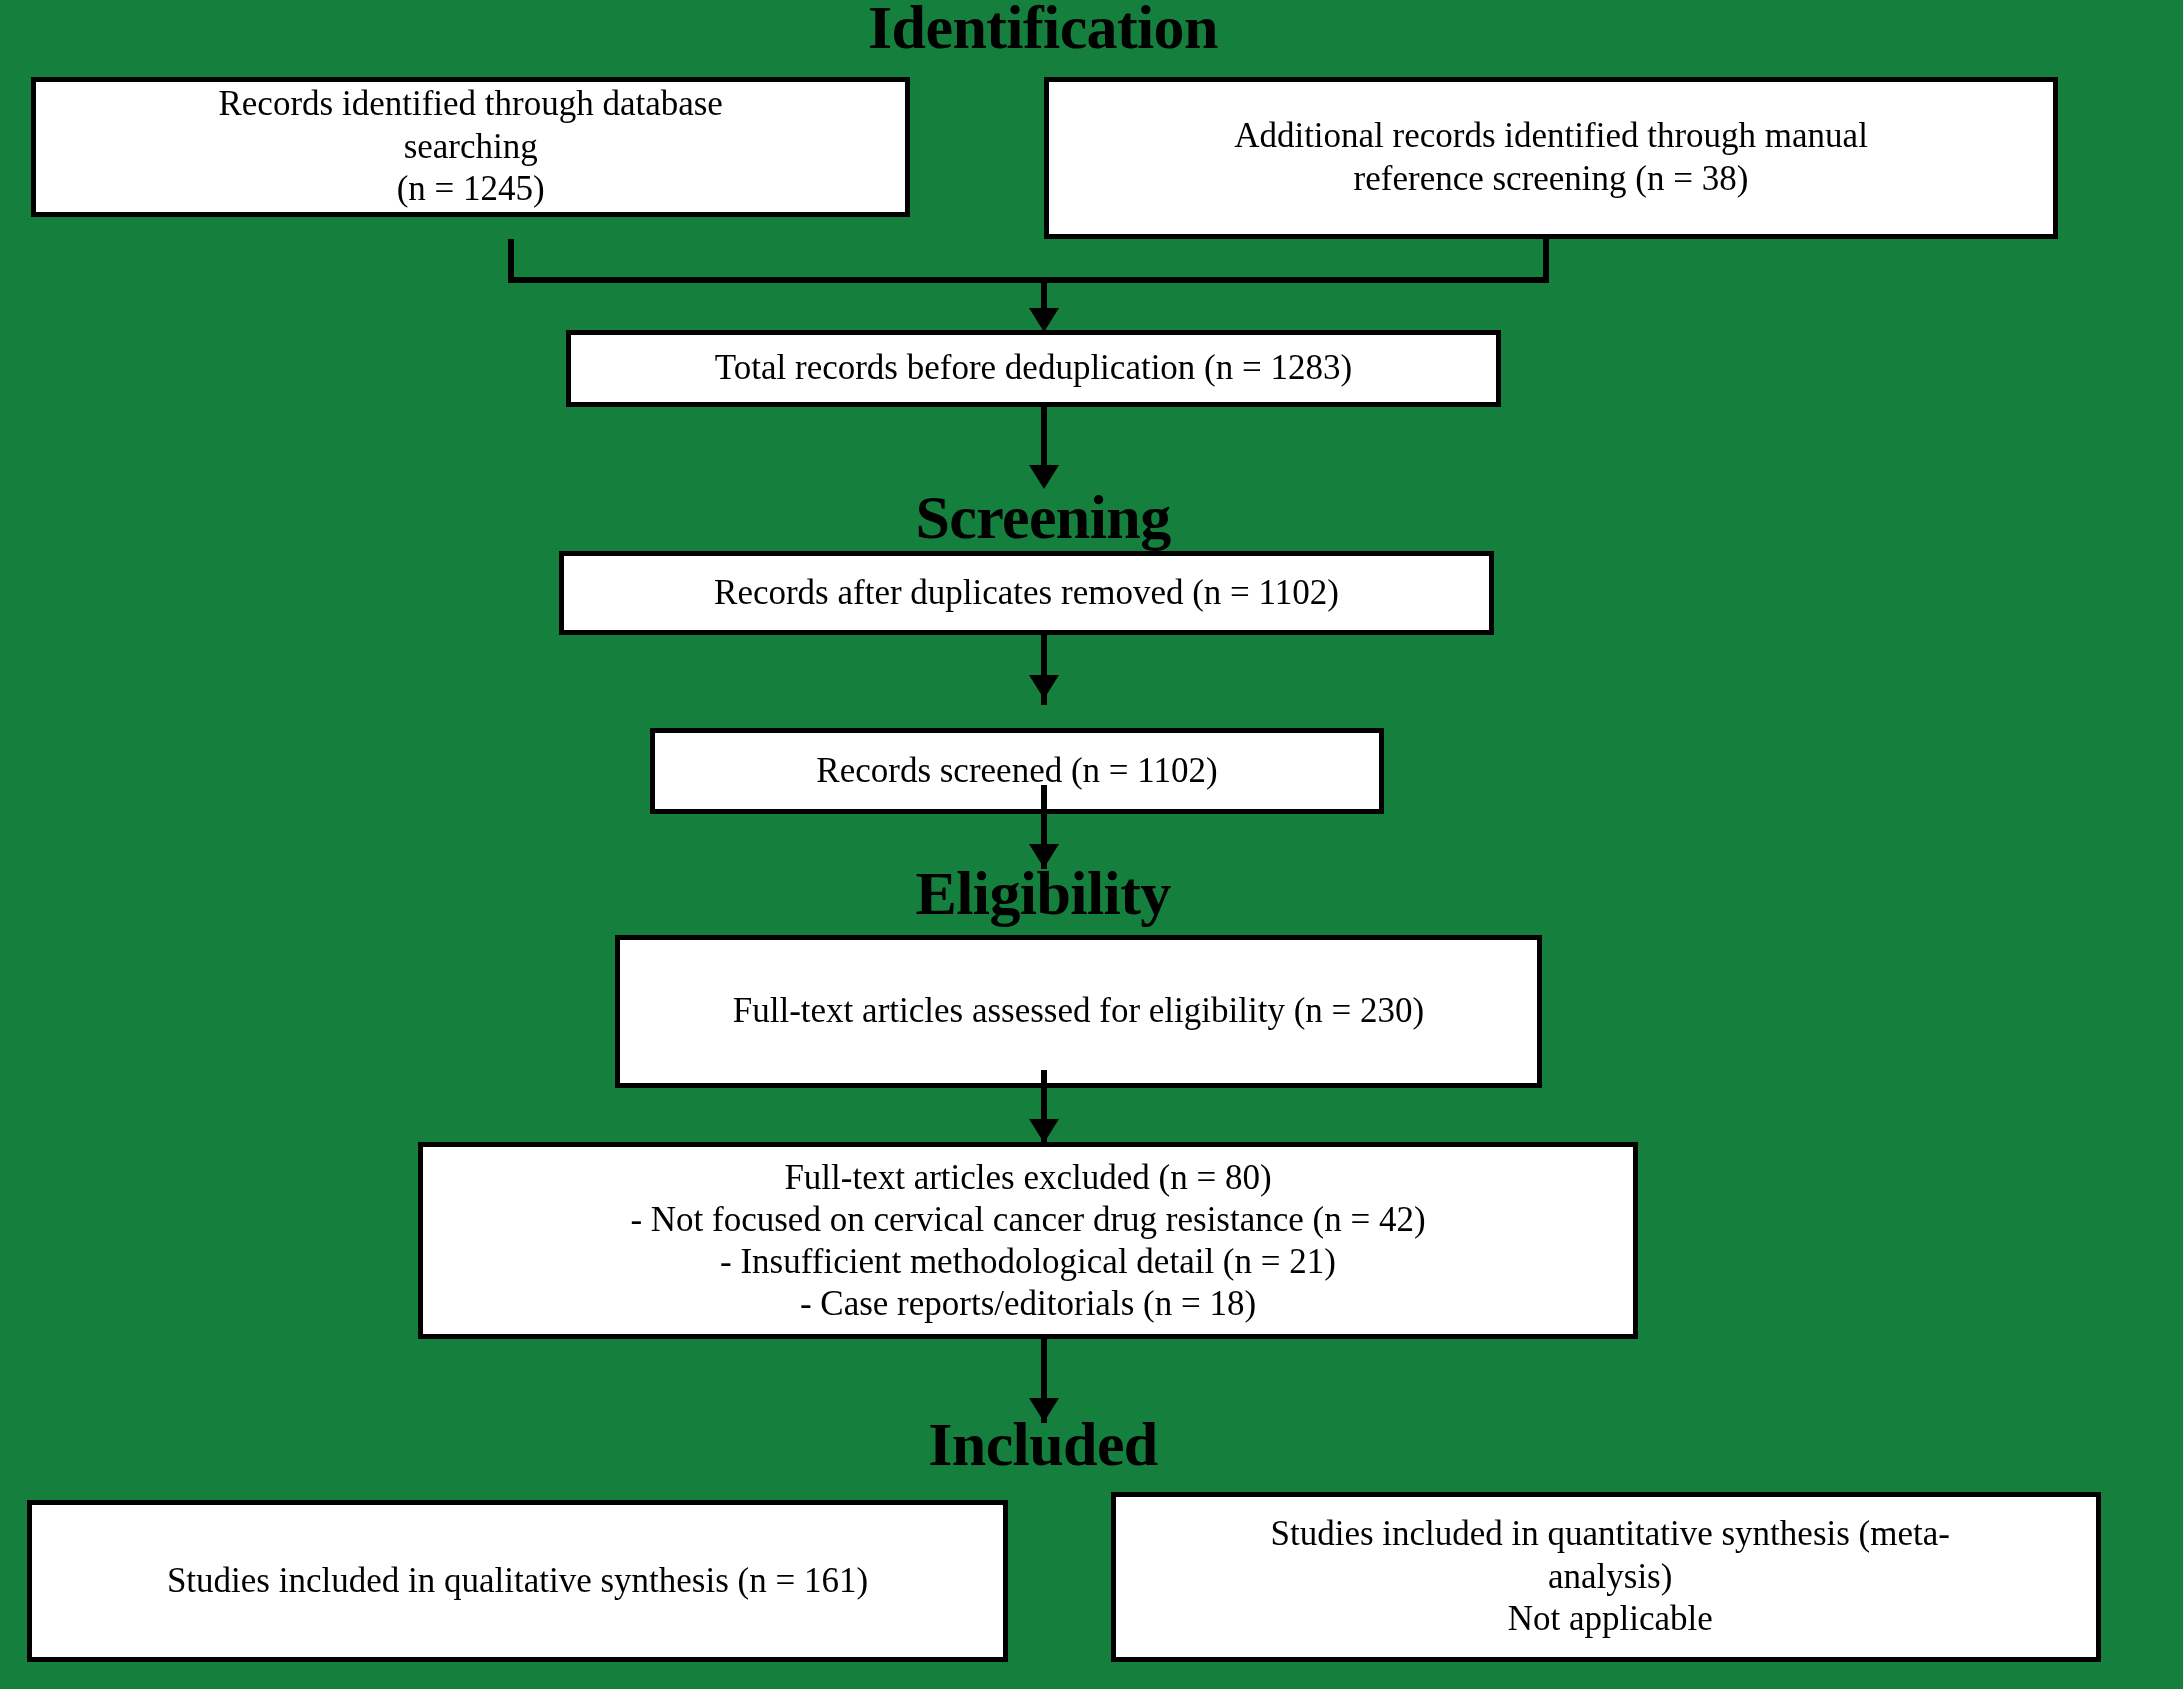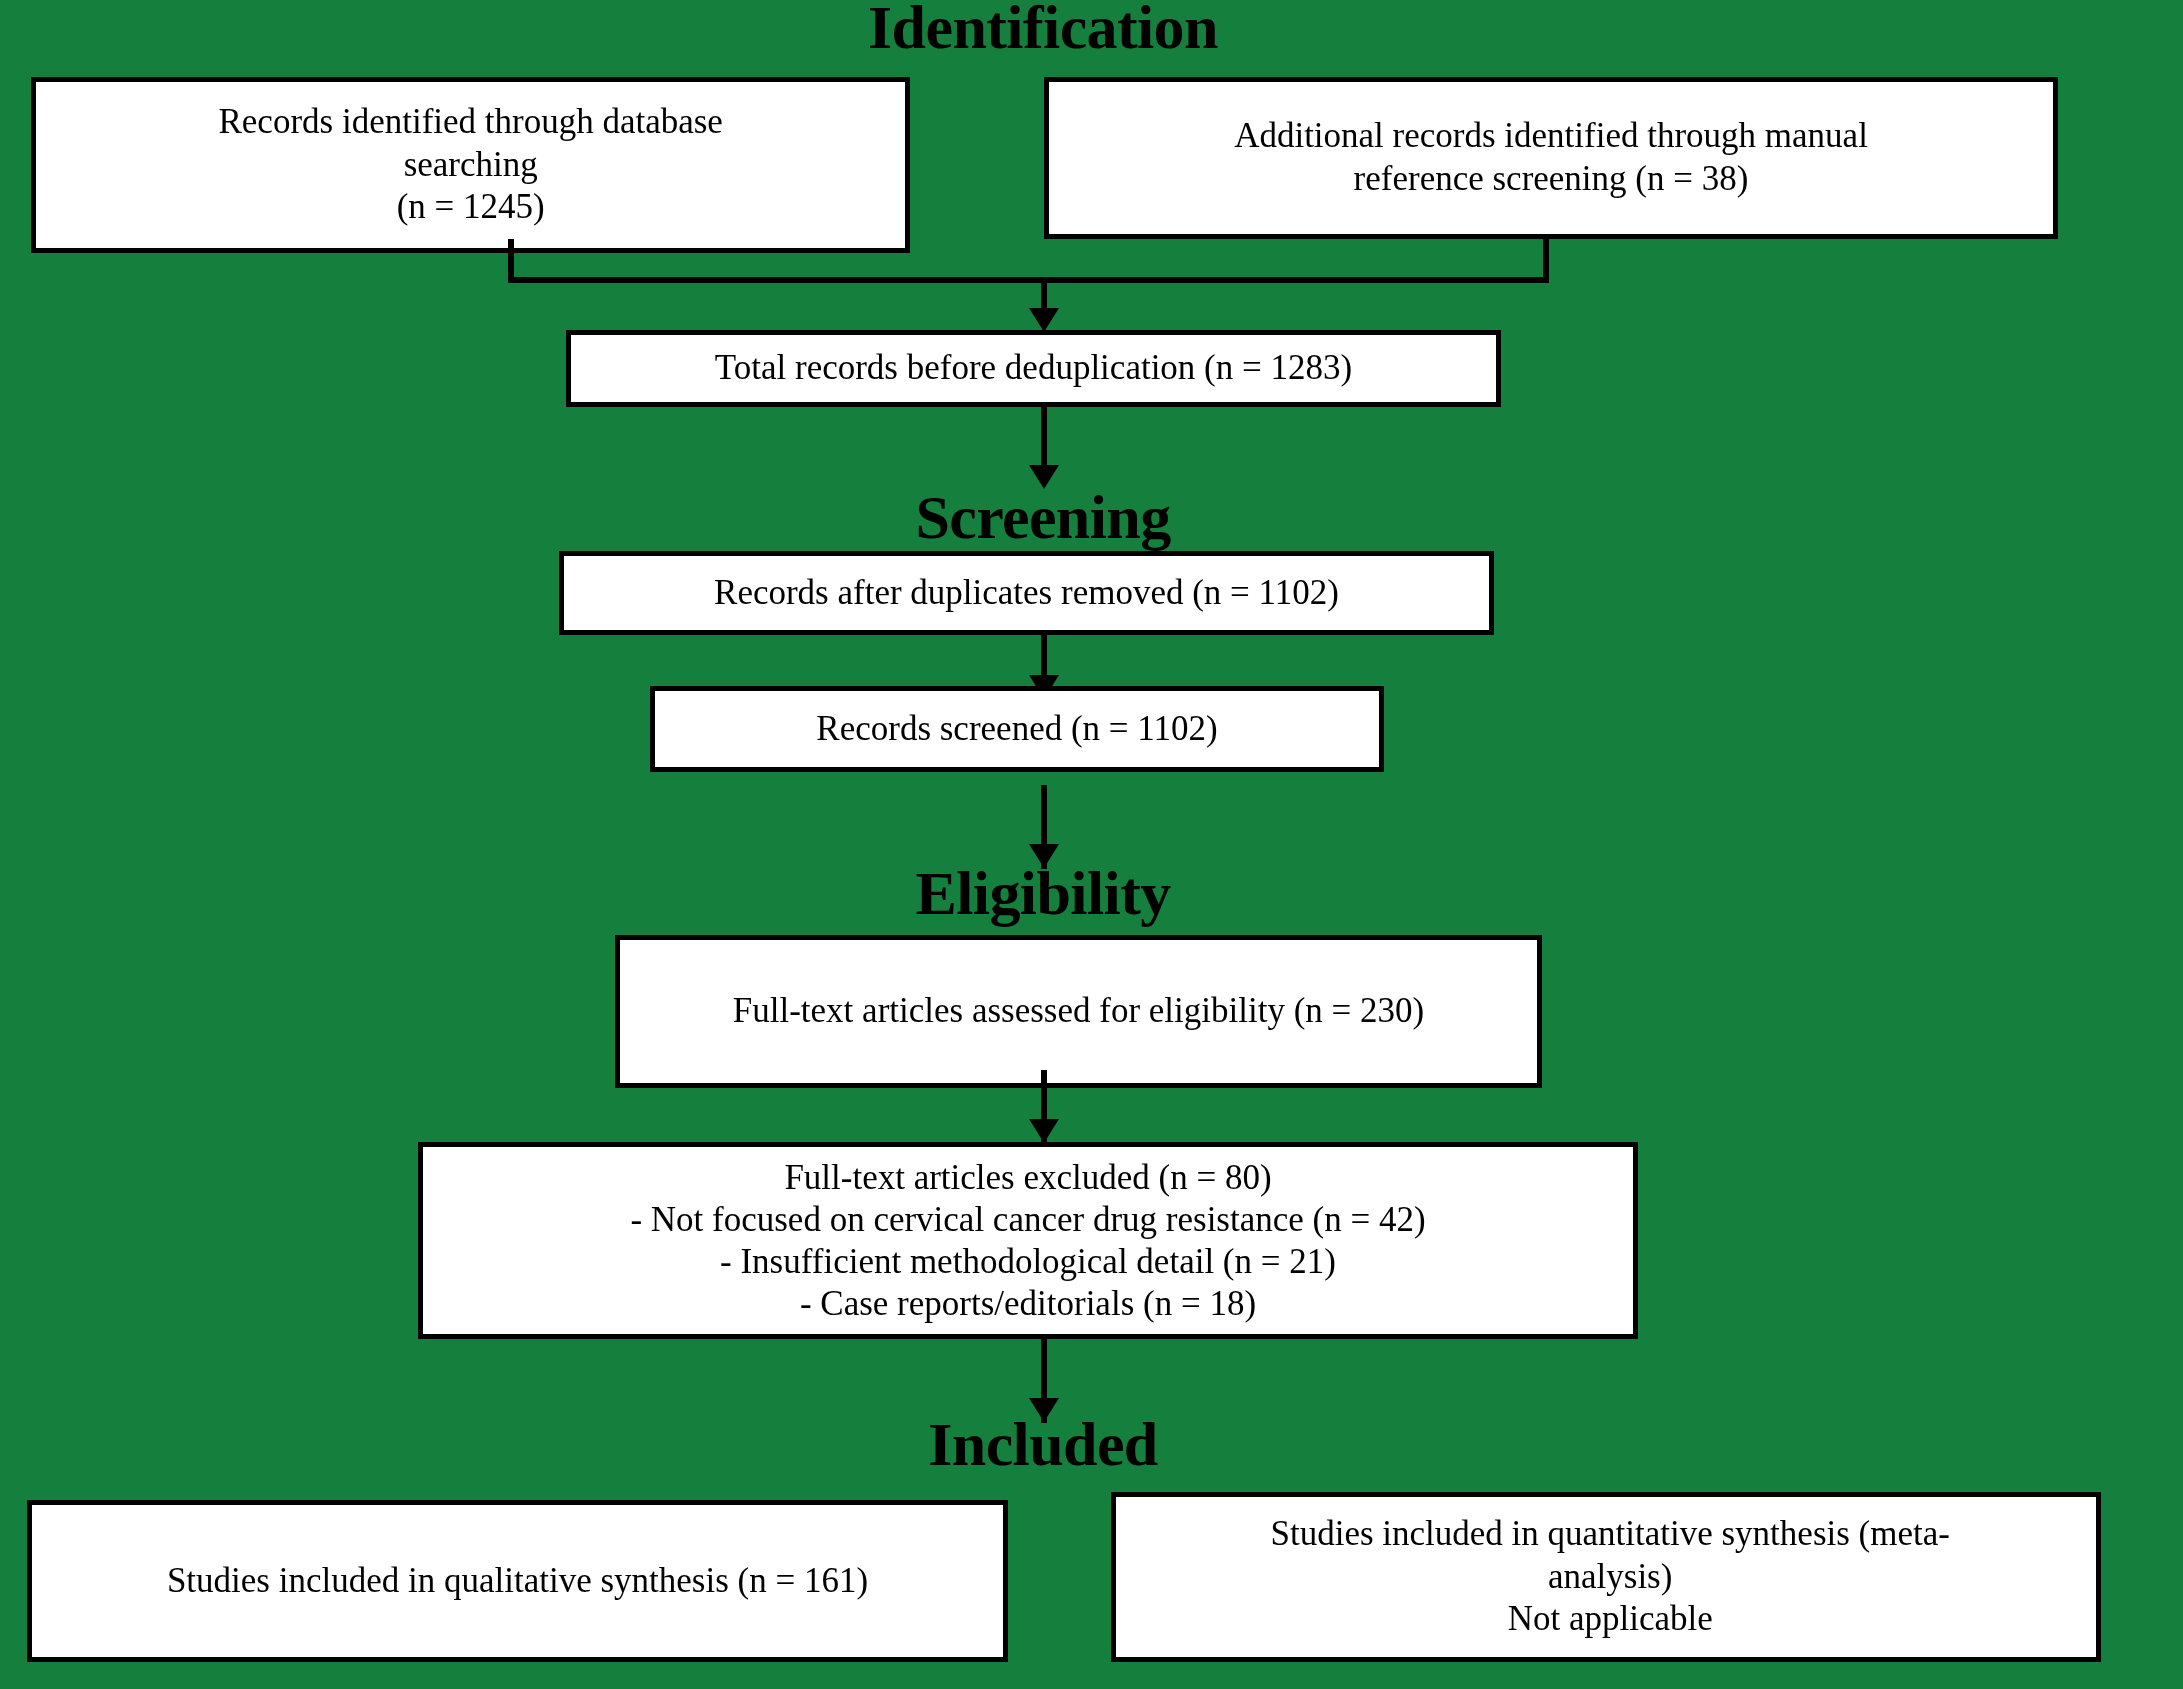--- a/index.html
+++ b/index.html
@@ -75,21 +75,21 @@
     border-top: 24.5px solid #000000;
   }
 </style>
 </head>
 <body>
 
 <div id="diagram">
 
   <div class="stage-header" style="left:760px; top:-3.9px; width:566px;">Identification</div>
 
-  <div class="node-box" style="left:31px; top:77px; width:879px; height:176px;padding-left:12px;">
+  <div class="node-box" style="left:31px; top:77px; width:879px; height:140px;padding-left:12px;">
     <span class="node-text">Records identified through database
 searching
 (n = 1245)</span>
   </div>
 
   <div class="node-box" style="left:1044px; top:77px; width:1014px; height:162px;">
     <span class="node-text">Additional records identified through manual
 reference screening (n = 38)</span>
   </div>
 
@@ -108,21 +108,21 @@
 
   <div class="stage-header" style="left:760px; top:486px; width:566px;">Screening</div>
 
   <div class="node-box" style="left:559px; top:551px; width:935px; height:84px;">
     <span class="node-text">Records after duplicates removed (n = 1102)</span>
   </div>
 
   <div class="v-line" style="left:1041px; top:635px; height:70px;"></div>
   <div class="arrow-head" style="left:1029px; top:675px;"></div>
 
-  <div class="node-box" style="left:650px; top:686px; width:734px; height:86px;">
+  <div class="node-box" style="left:650px; top:728px; width:734px; height:86px;">
     <span class="node-text">Records screened (n = 1102)</span>
   </div>
 
   <div class="v-line" style="left:1041px; top:785px; height:84px;"></div>
   <div class="arrow-head" style="left:1029px; top:844px;"></div>
 
   <div class="stage-header" style="left:760px; top:862px; width:566px;">Eligibility</div>
 
   <div class="node-box" style="left:587px; top:935px; width:927px; height:153px;margin-left:28px;">
     <span class="node-text">Full-text articles assessed for eligibility (n = 230)</span>

